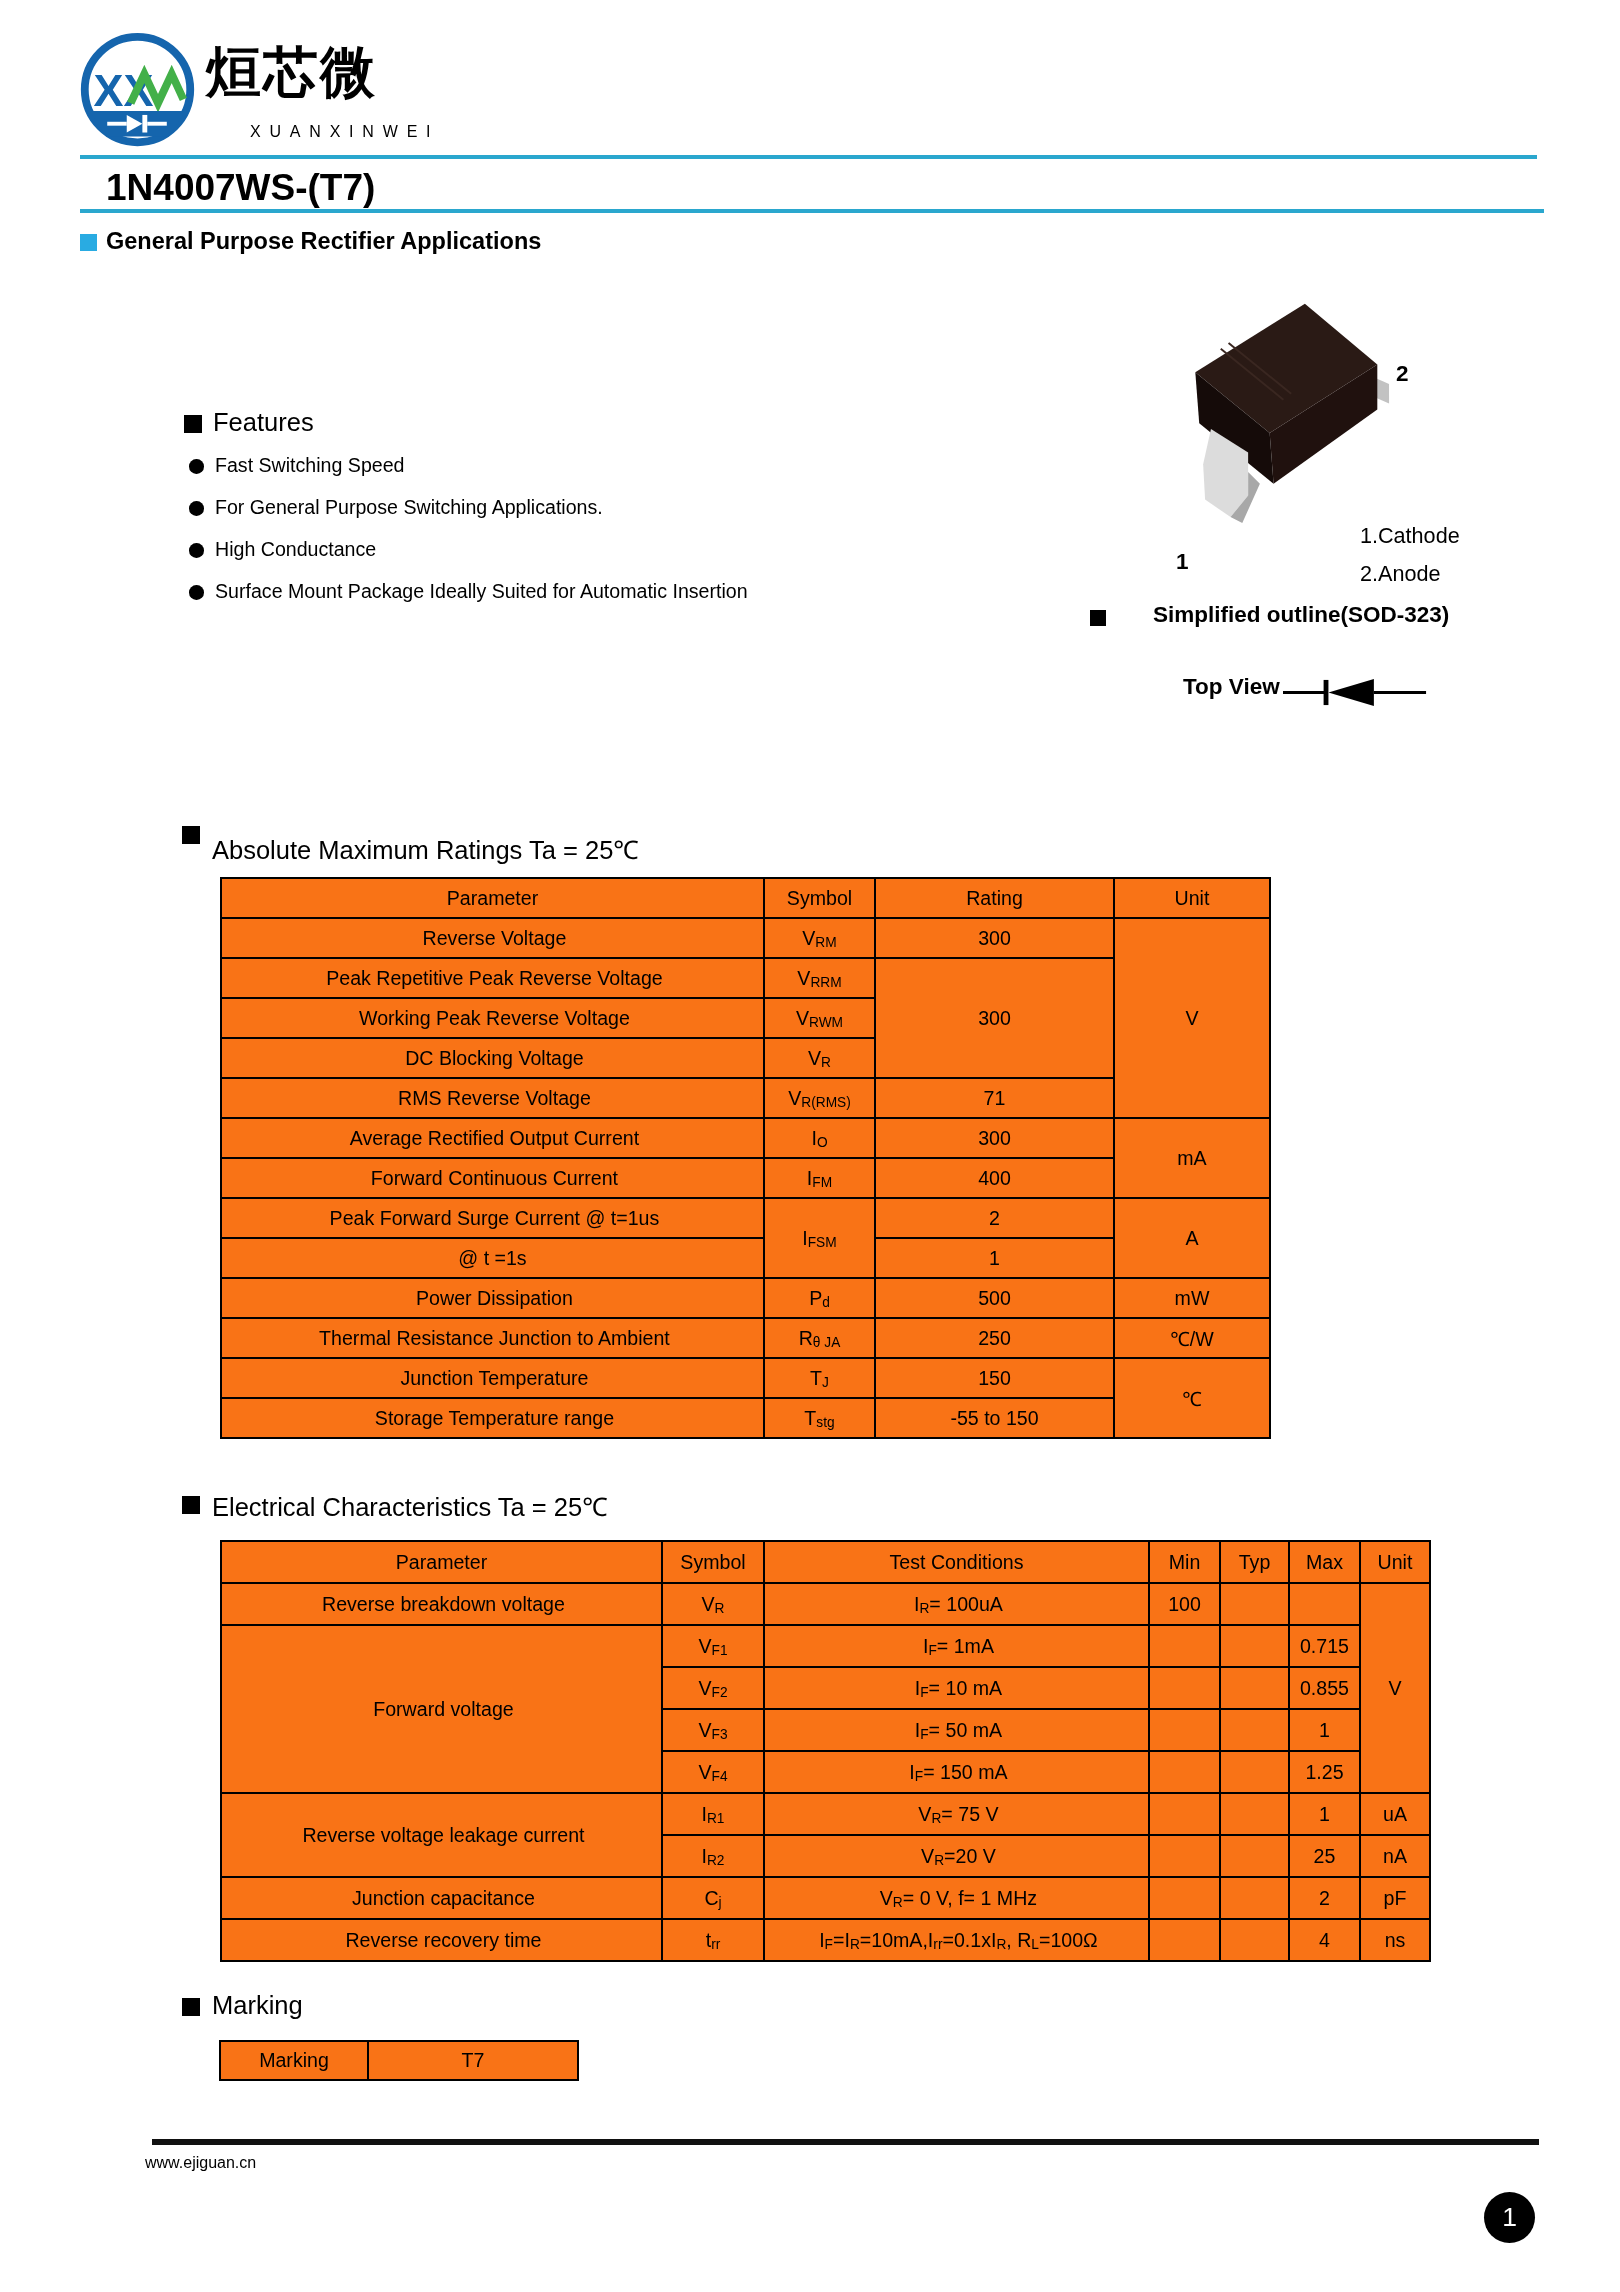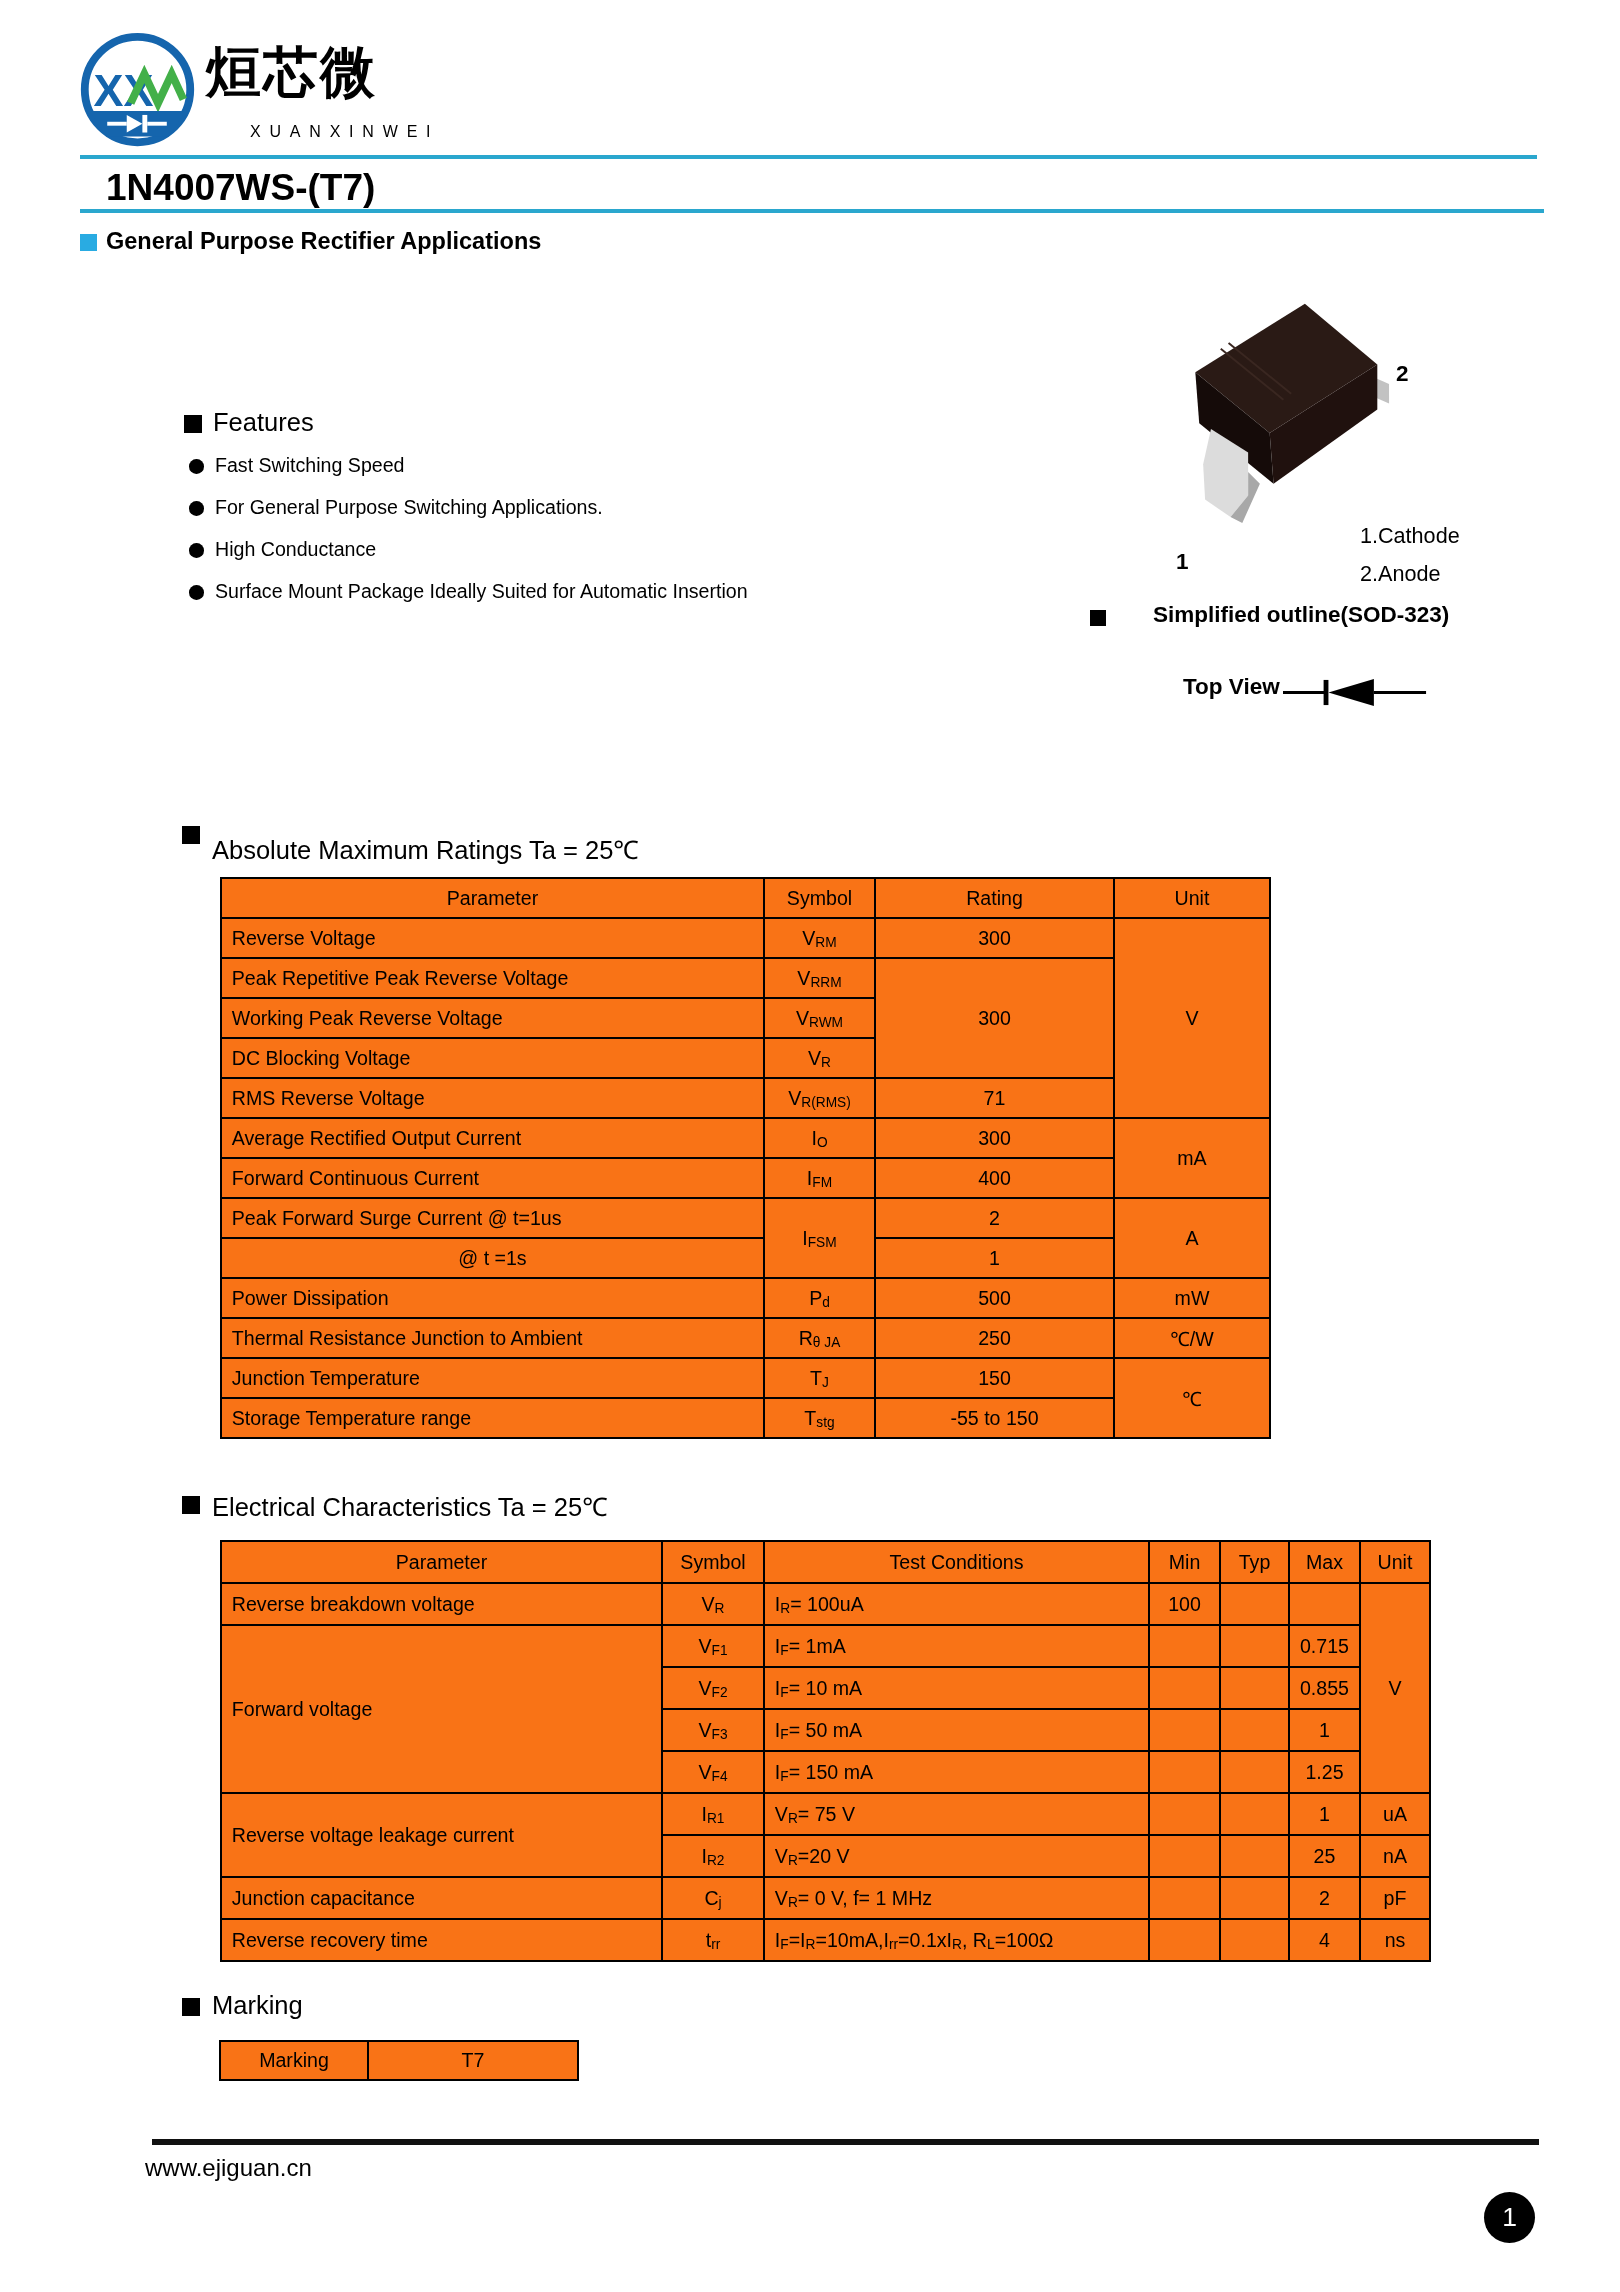--- a/index.html
+++ b/index.html
@@ -15,33 +15,33 @@
   .sec-title{position:absolute;font-size:25.5px;white-space:nowrap;}
   .dot{position:absolute;width:14.7px;height:14.7px;border-radius:50%;background:#000;}
   .feat-text{position:absolute;font-size:19.6px;white-space:nowrap;}
 
   
   table{border-collapse:collapse;position:absolute;table-layout:fixed;background:#f97316;}
   td,th{border:2.9px solid #000;font-size:19.6px;font-weight:normal;overflow:hidden;}
   .amr tr{height:40px;}
   .ec tr{height:42px;}
   .mk tr{height:39px;}
-  .l{text-align:left;padding:0 5.9px 0 9.8px;}
+  .l{text-align:center;padding:0 5.9px 0 9.8px;}
   .c{text-align:center;padding:0 3.9px;}
   .sb{font-size:70%;vertical-align:-0.12em;letter-spacing:0;}
 
   .logo-cn{position:absolute;font-size:55px;font-weight:bold;letter-spacing:2px;line-height:1.0;
            font-family:"Liberation Sans","DejaVu Sans",sans-serif;}
   .logo-en{position:absolute;font-size:16px;letter-spacing:8.8px;white-space:nowrap;margin-left:40px;}
   .part-title{position:absolute;font-size:37px;font-weight:bold;white-space:nowrap;}
   .subtitle{position:absolute;font-size:23.5px;font-weight:bold;white-space:nowrap;}
   .pkg-label{position:absolute;font-size:22.5px;font-weight:bold;}
   .pkg-pin{position:absolute;font-size:21.6px;white-space:nowrap;}
   .footer-line{position:absolute;background:#111111;height:5.9px;}
-  .site{position:absolute;font-size:24px;}
+  .site{position:absolute;font-size:16px;}
   .pagenum{position:absolute;width:51px;height:51px;border-radius:50%;background:#000;color:#fff;
            display:flex;align-items:center;justify-content:center;font-size:26.5px;}
 </style>
 </head>
 <body>
 
 <div id="page">
 
   <svg class="abs" style="left:74px;top:29px" width="127" height="125" viewBox="0 0 130 128">
     <circle cx="65" cy="62" r="54" fill="#ffffff" stroke="#1565AD" stroke-width="8"></circle>

